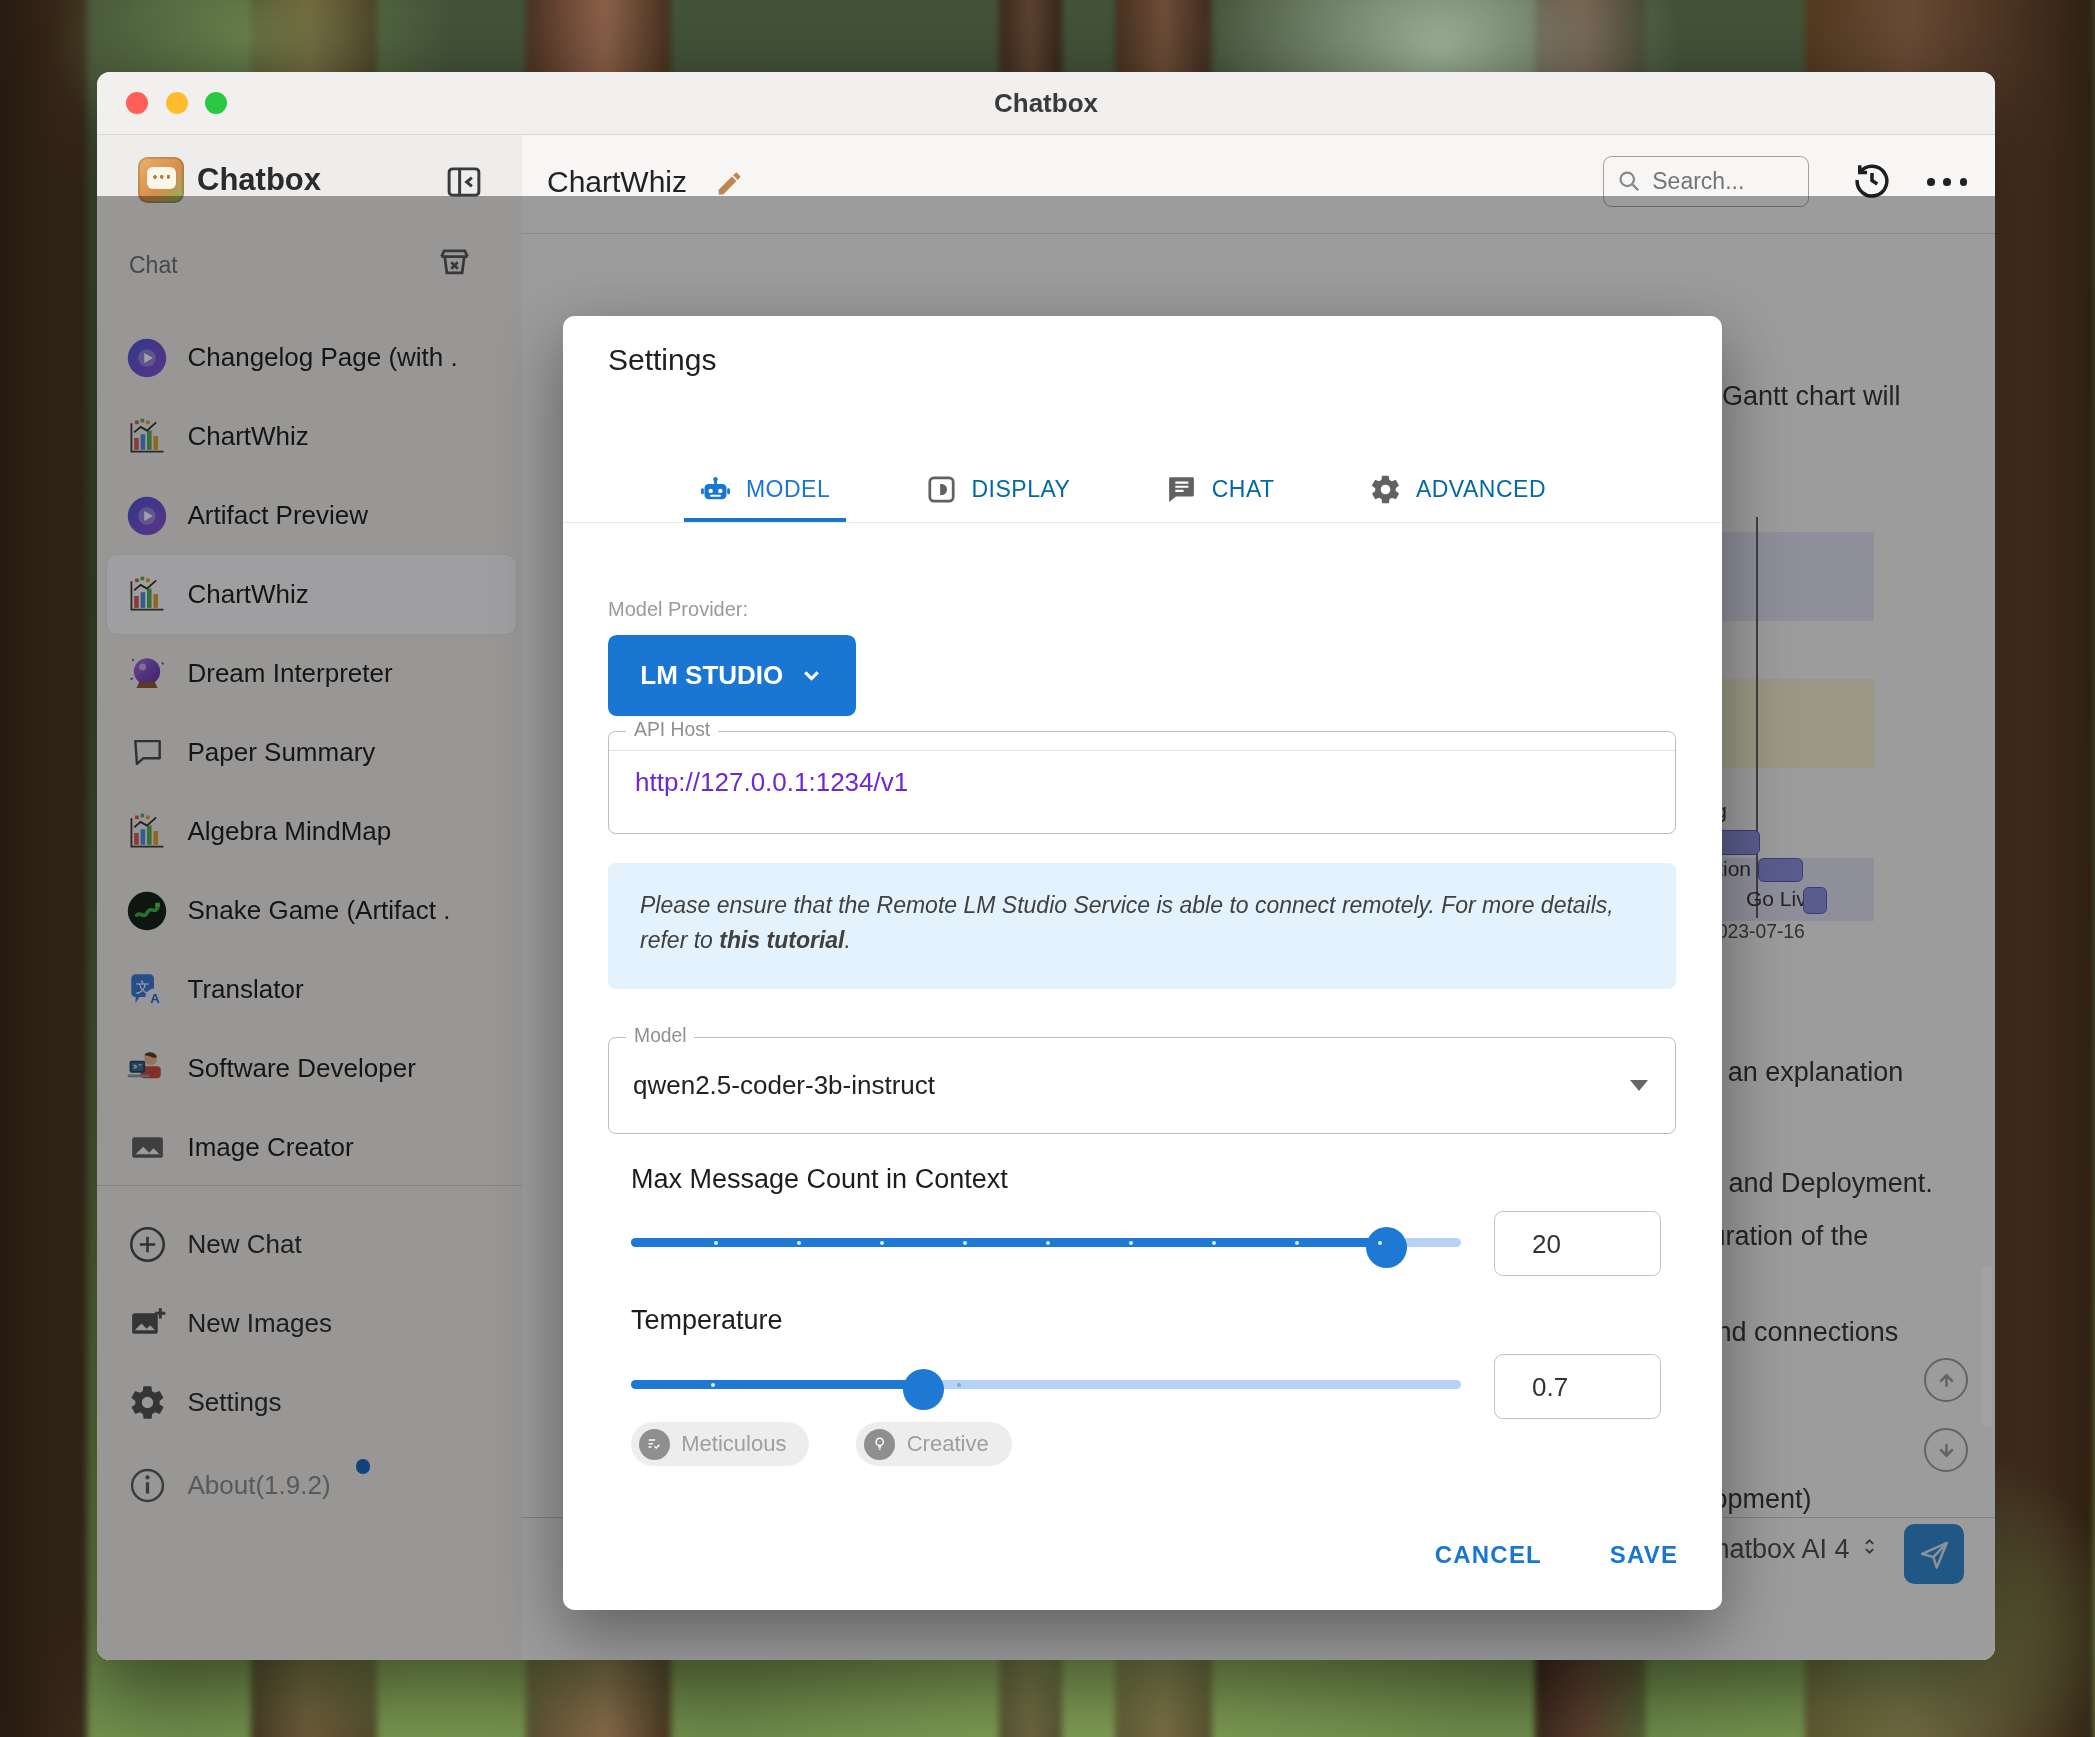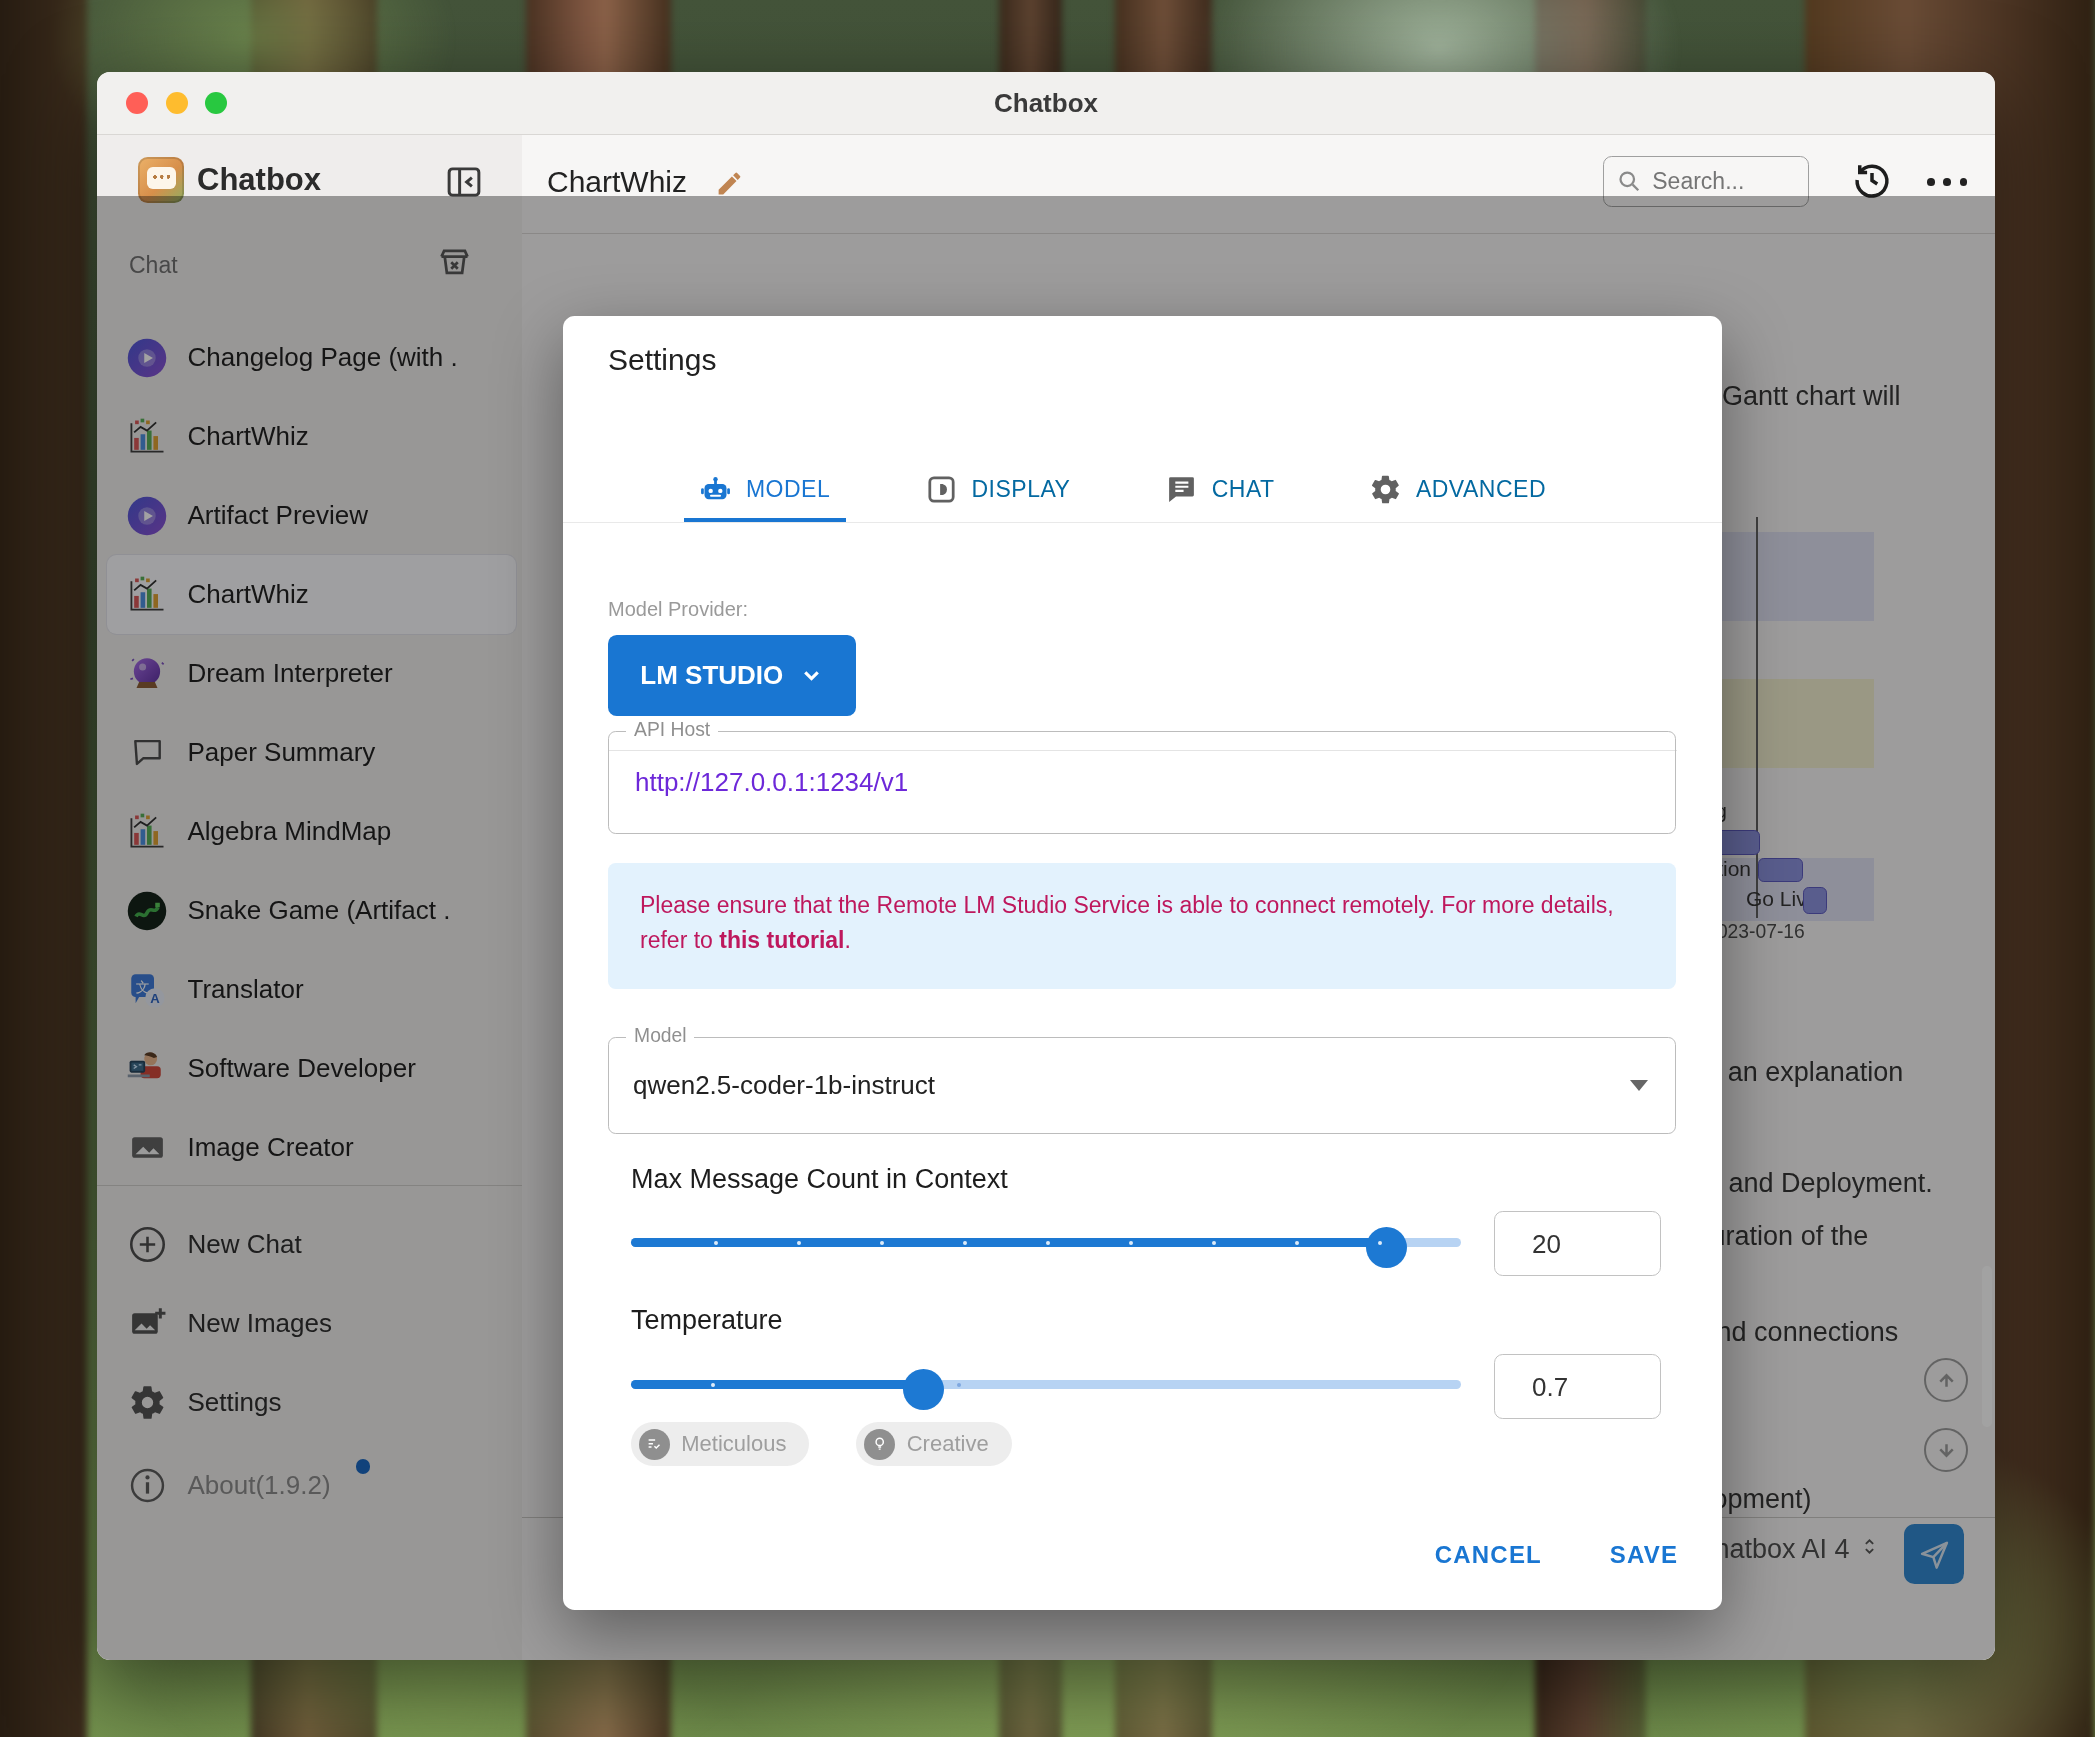--- a/index.html
+++ b/index.html
@@ -112,21 +112,21 @@
     display:flex;align-items:center;justify-content:center;gap:15.4px;color:#fff;font-size:26px;font-weight:bold;}
   .m-div{position:absolute;left:45px;right:45px;top:434px;height:1px;background:#e4e4e4;}
   .fieldset{position:absolute;left:45px;width:1068px;border:1.9px solid #bcbcbc;border-radius:7.7px;box-sizing:border-box;}
   .fs-api{top:415px;height:103px;}
   .fs-model{top:721px;height:97px;}
   .fs-legend{position:absolute;left:17.4px;top:-13.5px;background:#fff;padding:0 7.7px;font-size:19.3px;color:#8f8f8f;}
   .fs-value{position:absolute;left:24px;top:0;bottom:0;display:flex;align-items:center;font-size:26px;color:#222;width:966px;}
   .fs-value input{border:none;outline:none;font-size:26px;color:#6d28d9;width:100%;font-family:"Liberation Sans",sans-serif;background:transparent;}
   .caret{position:absolute;right:27px;top:42px;width:0;height:0;border-left:9.7px solid transparent;border-right:9.7px solid transparent;border-top:11.6px solid #666;}
   .notice{position:absolute;left:45px;top:547px;width:1068px;height:126px;background:#e3f2fd;border-radius:7.7px;box-sizing:border-box;
-    padding:25px 39px 0 32px;font-size:23px;line-height:35px;color:#be185d;}
+    padding:25px 39px 0 32px;font-size:23px;line-height:35px;color:#404040;font-style:italic;}
   .sl-label{position:absolute;left:68px;font-size:27px;font-weight:500;color:#1d1d1d;}
   .slider{position:absolute;left:68px;width:830px;height:41px;}
   .track{position:absolute;left:0;right:0;top:16.4px;height:8.7px;border-radius:4.8px;background:#b7d3f3;}
   .fill{position:absolute;left:0;top:0;bottom:0;border-radius:4.8px;background:#1d79d3;}
   .tick{position:absolute;top:2.4px;width:3.9px;height:3.9px;border-radius:50%;}
   .tick.on{background:#ffffffd9;}
   .tick.off{background:#7fa8e0;}
   .thumb{position:absolute;top:-11.6px;width:41px;height:41px;margin-left:-20px;border-radius:50%;background:#1d79d3;}
   .val-box{position:absolute;left:931px;width:167px;height:65px;border:1.9px solid #c2c2c2;border-radius:8.7px;box-sizing:border-box;}
   .val-box input{border:none;outline:none;width:97px;padding-left:37px;height:100%;font-size:26px;color:#333;
@@ -531,21 +531,21 @@
             <input type="text" value="http://127.0.0.1:1234/v1" style="">
           </div>
       </div>
 
       <div class="notice">
         <span>Please ensure that the Remote LM Studio Service is able to connect remotely. For more details, refer to </span><b>this tutorial</b><span>.</span>
       </div>
 
       <div class="fieldset fs-model">
         <div class="fs-legend">Model</div>
-        <div class="fs-value">qwen2.5-coder-1b-instruct</div>
+        <div class="fs-value">qwen2.5-coder-3b-instruct</div>
         <div class="caret"></div>
       </div>
 
       <div class="sl-label" style="top:848px;">Max Message Count in Context</div>
       <div class="slider" style="top:906px;">
         <div class="track"><div class="fill" style="width:755px;"></div>
           <span class="ticks"></span>
           <div class="thumb" style="left:755px;"></div>
         <i class="tick on" style="left: 83px;"></i><i class="tick on" style="left: 166px;"></i><i class="tick on" style="left: 249px;"></i><i class="tick on" style="left: 332px;"></i><i class="tick on" style="left: 415px;"></i><i class="tick on" style="left: 498px;"></i><i class="tick on" style="left: 581px;"></i><i class="tick on" style="left: 664px;"></i><i class="tick on" style="left: 747px;"></i></div>
       </div>

